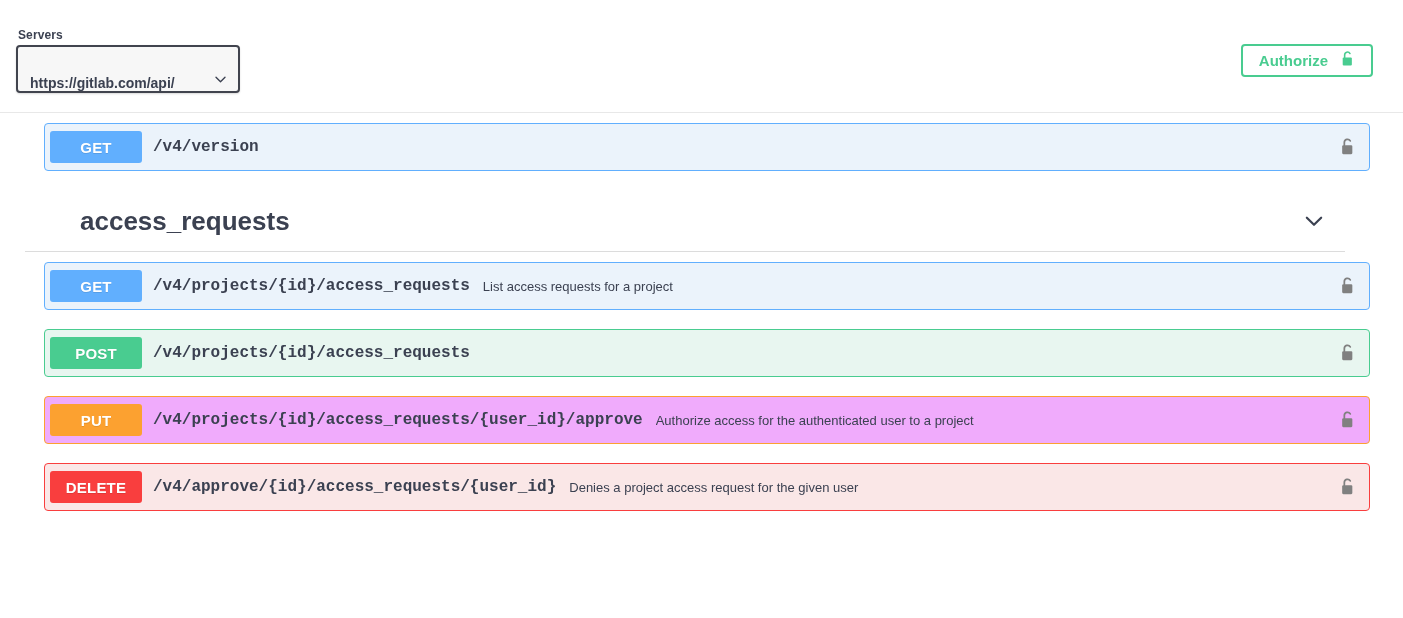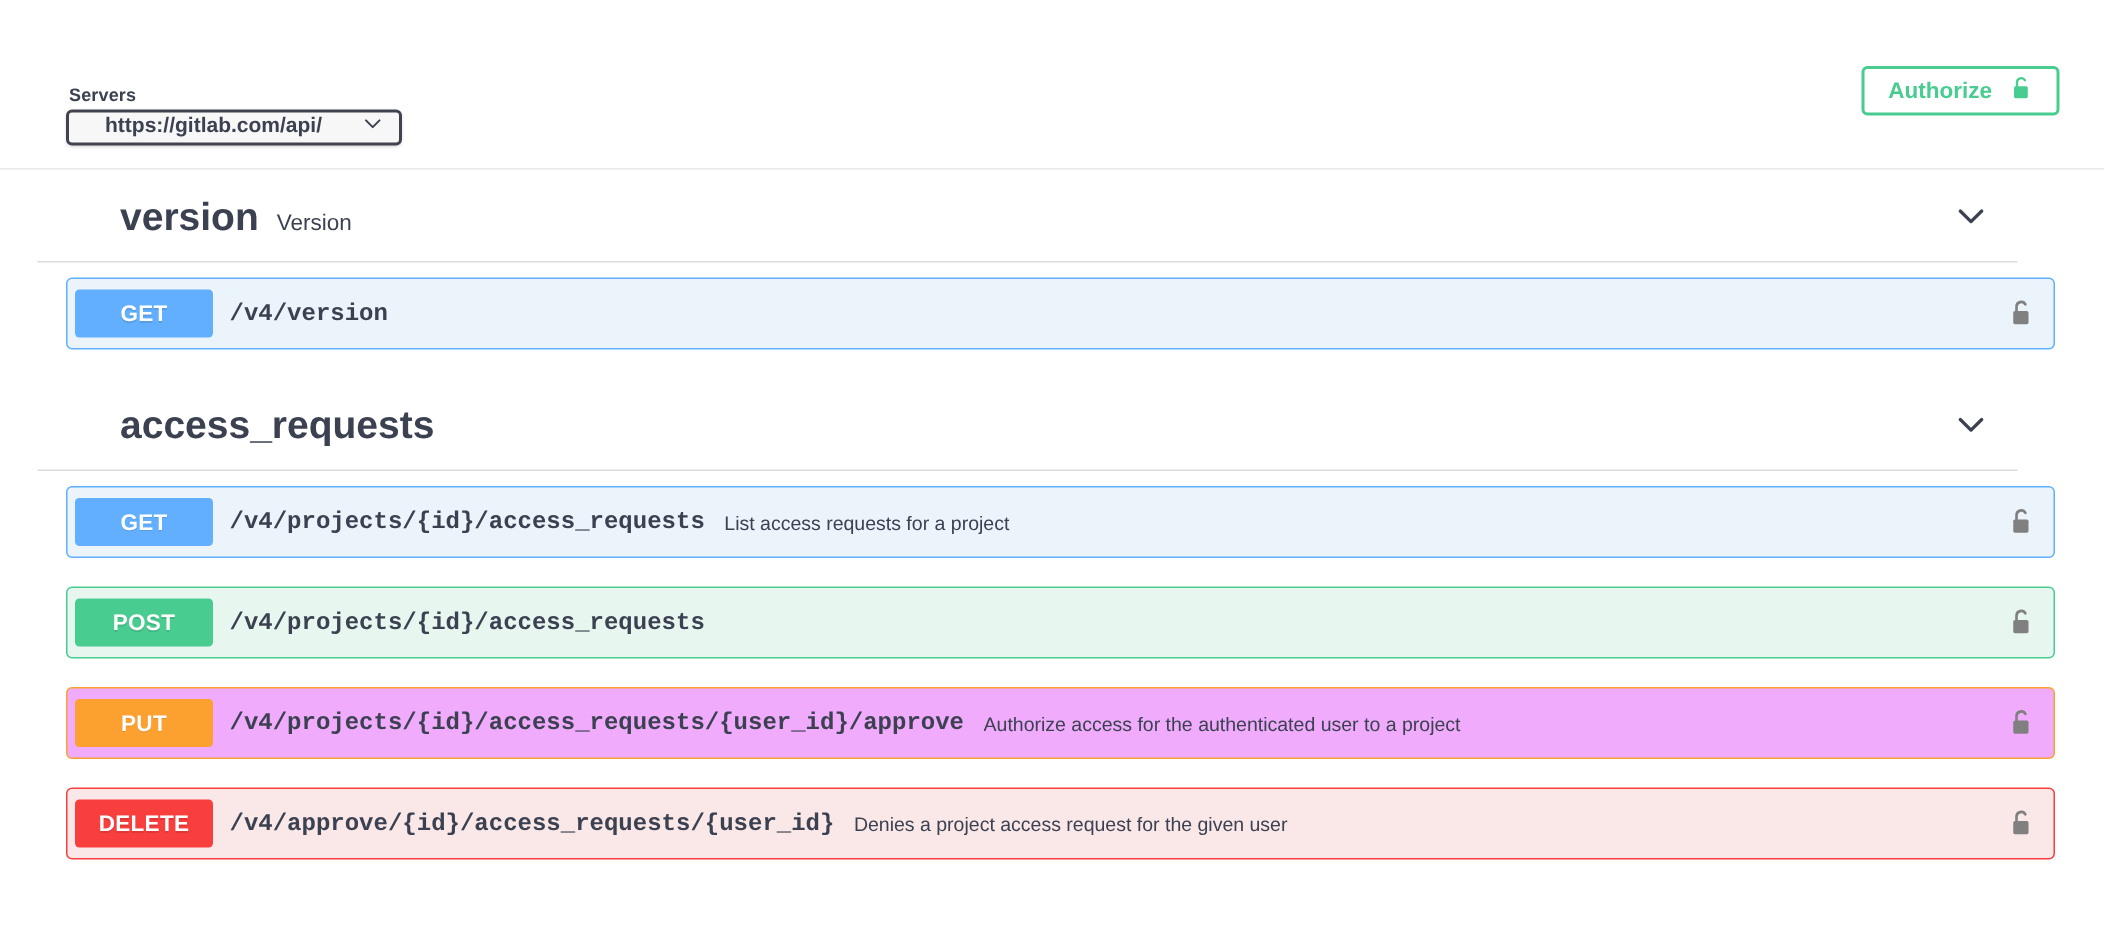--- a/index.html
+++ b/index.html
@@ -29,39 +29,38 @@
   }
   .scheme-inner {
     position: relative;
     margin: 0 auto;
     width: 1403px;
     height: 100%;
     padding: 0 28px 0 28px;
   }
   .servers-block {
     position: absolute;
-    left: 44px;
+    left: 16px;
     top: 28px;
-    margin-top: 28px;
   }
   .servers-label {
     display: block;
     font-size: 12px;
     font-weight: bold;
     color: #3b4151;
     margin: 0 0 3px 2px;
     letter-spacing: .1px;
   }
   .servers-select {
     display: flex;
-    align-items: flex-start;
+    align-items: flex-end;
     justify-content: space-between;
     min-width: 224px;
-    height: 24px;
-    padding: 0 10px 0 24px;
+    height: 48px;
+    padding: 0 10px 0 12px;
     background: #f7f7f7;
     border: 2px solid #41444e;
     border-radius: 4px;
     box-shadow: 0 1px 2px rgba(0,0,0,.15);
     cursor: pointer;
   }
   .servers-value {
     font-size: 14px;
     font-weight: bold;
     color: #3b4151;
@@ -238,29 +237,20 @@
           </span>
         </button>
       </div>
 
     </div>
   </div>
 
   <div class="sections">
 
     <div class="opblock-tag-section">
-      <div class="opblock-tag">
-        <h3 class="tag-name">version</h3>
-        <small class="tag-desc">Version</small>
-        <span class="tag-arrow">
-          <svg width="22" height="22" viewBox="0 0 20 20" aria-hidden="true">
-            <path d="M3.5 7 L10 13.4 L16.5 7" fill="none" stroke="#3b4151" stroke-width="2" stroke-linecap="round" stroke-linejoin="round"></path>
-          </svg>
-        </span>
-      </div>
 
       <ul class="opblock-list">
         <li class="opblock opblock-get">
           <span class="opblock-summary-method m-get">GET</span>
           <span class="opblock-summary-path">/v4/version</span>
           <span class="authorization-lock">
             <svg width="17" height="20" viewBox="0 0 20 24" aria-hidden="true">
               <path d="M6.2 10 V6.6 a3.8 3.8 0 0 1 7.1 -1.9" fill="none" stroke="#808080" stroke-width="2.1" stroke-linecap="round"></path>
               <rect x="3.6" y="10" width="12.2" height="10.6" rx="1.4" fill="#808080"></rect>
             </svg>

